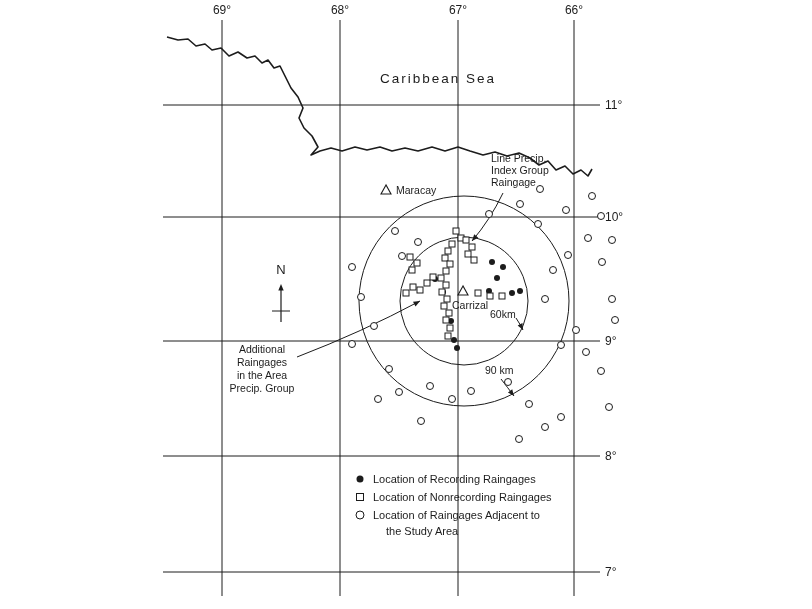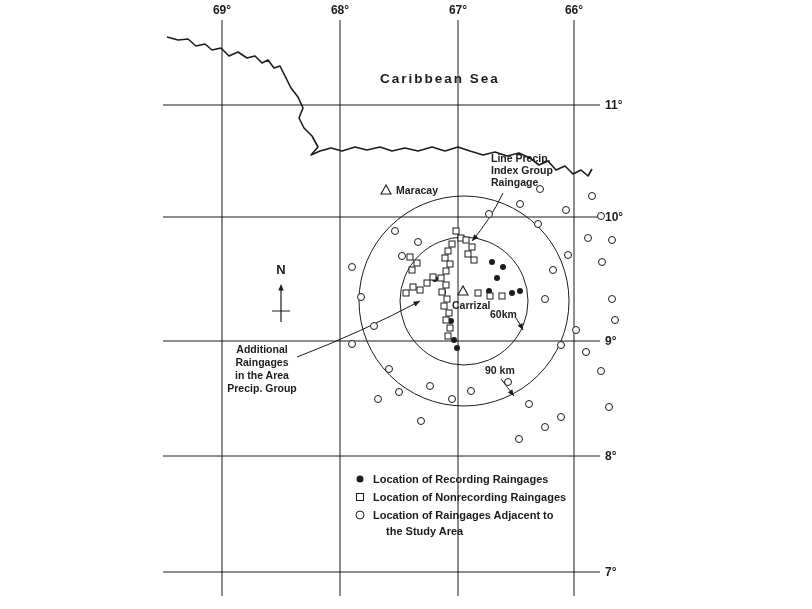--- a/index.html
+++ b/index.html
@@ -2,21 +2,20 @@
 <html><head>
 <meta charset="utf-8">
 <style>
   html, body { margin: 0; padding: 0; background: #ffffff; }
   .page {
     position: relative;
     width: 772px;
     height: 609px;
     background: #ffffff;
     overflow: hidden;
-    font-weight: bold;
   }
   svg {
     display: block;
     font-family: "Liberation Sans", sans-serif;
   }
   svg text { fill: #1c1c1c; }
 </style>
 </head>
 <body>
 

